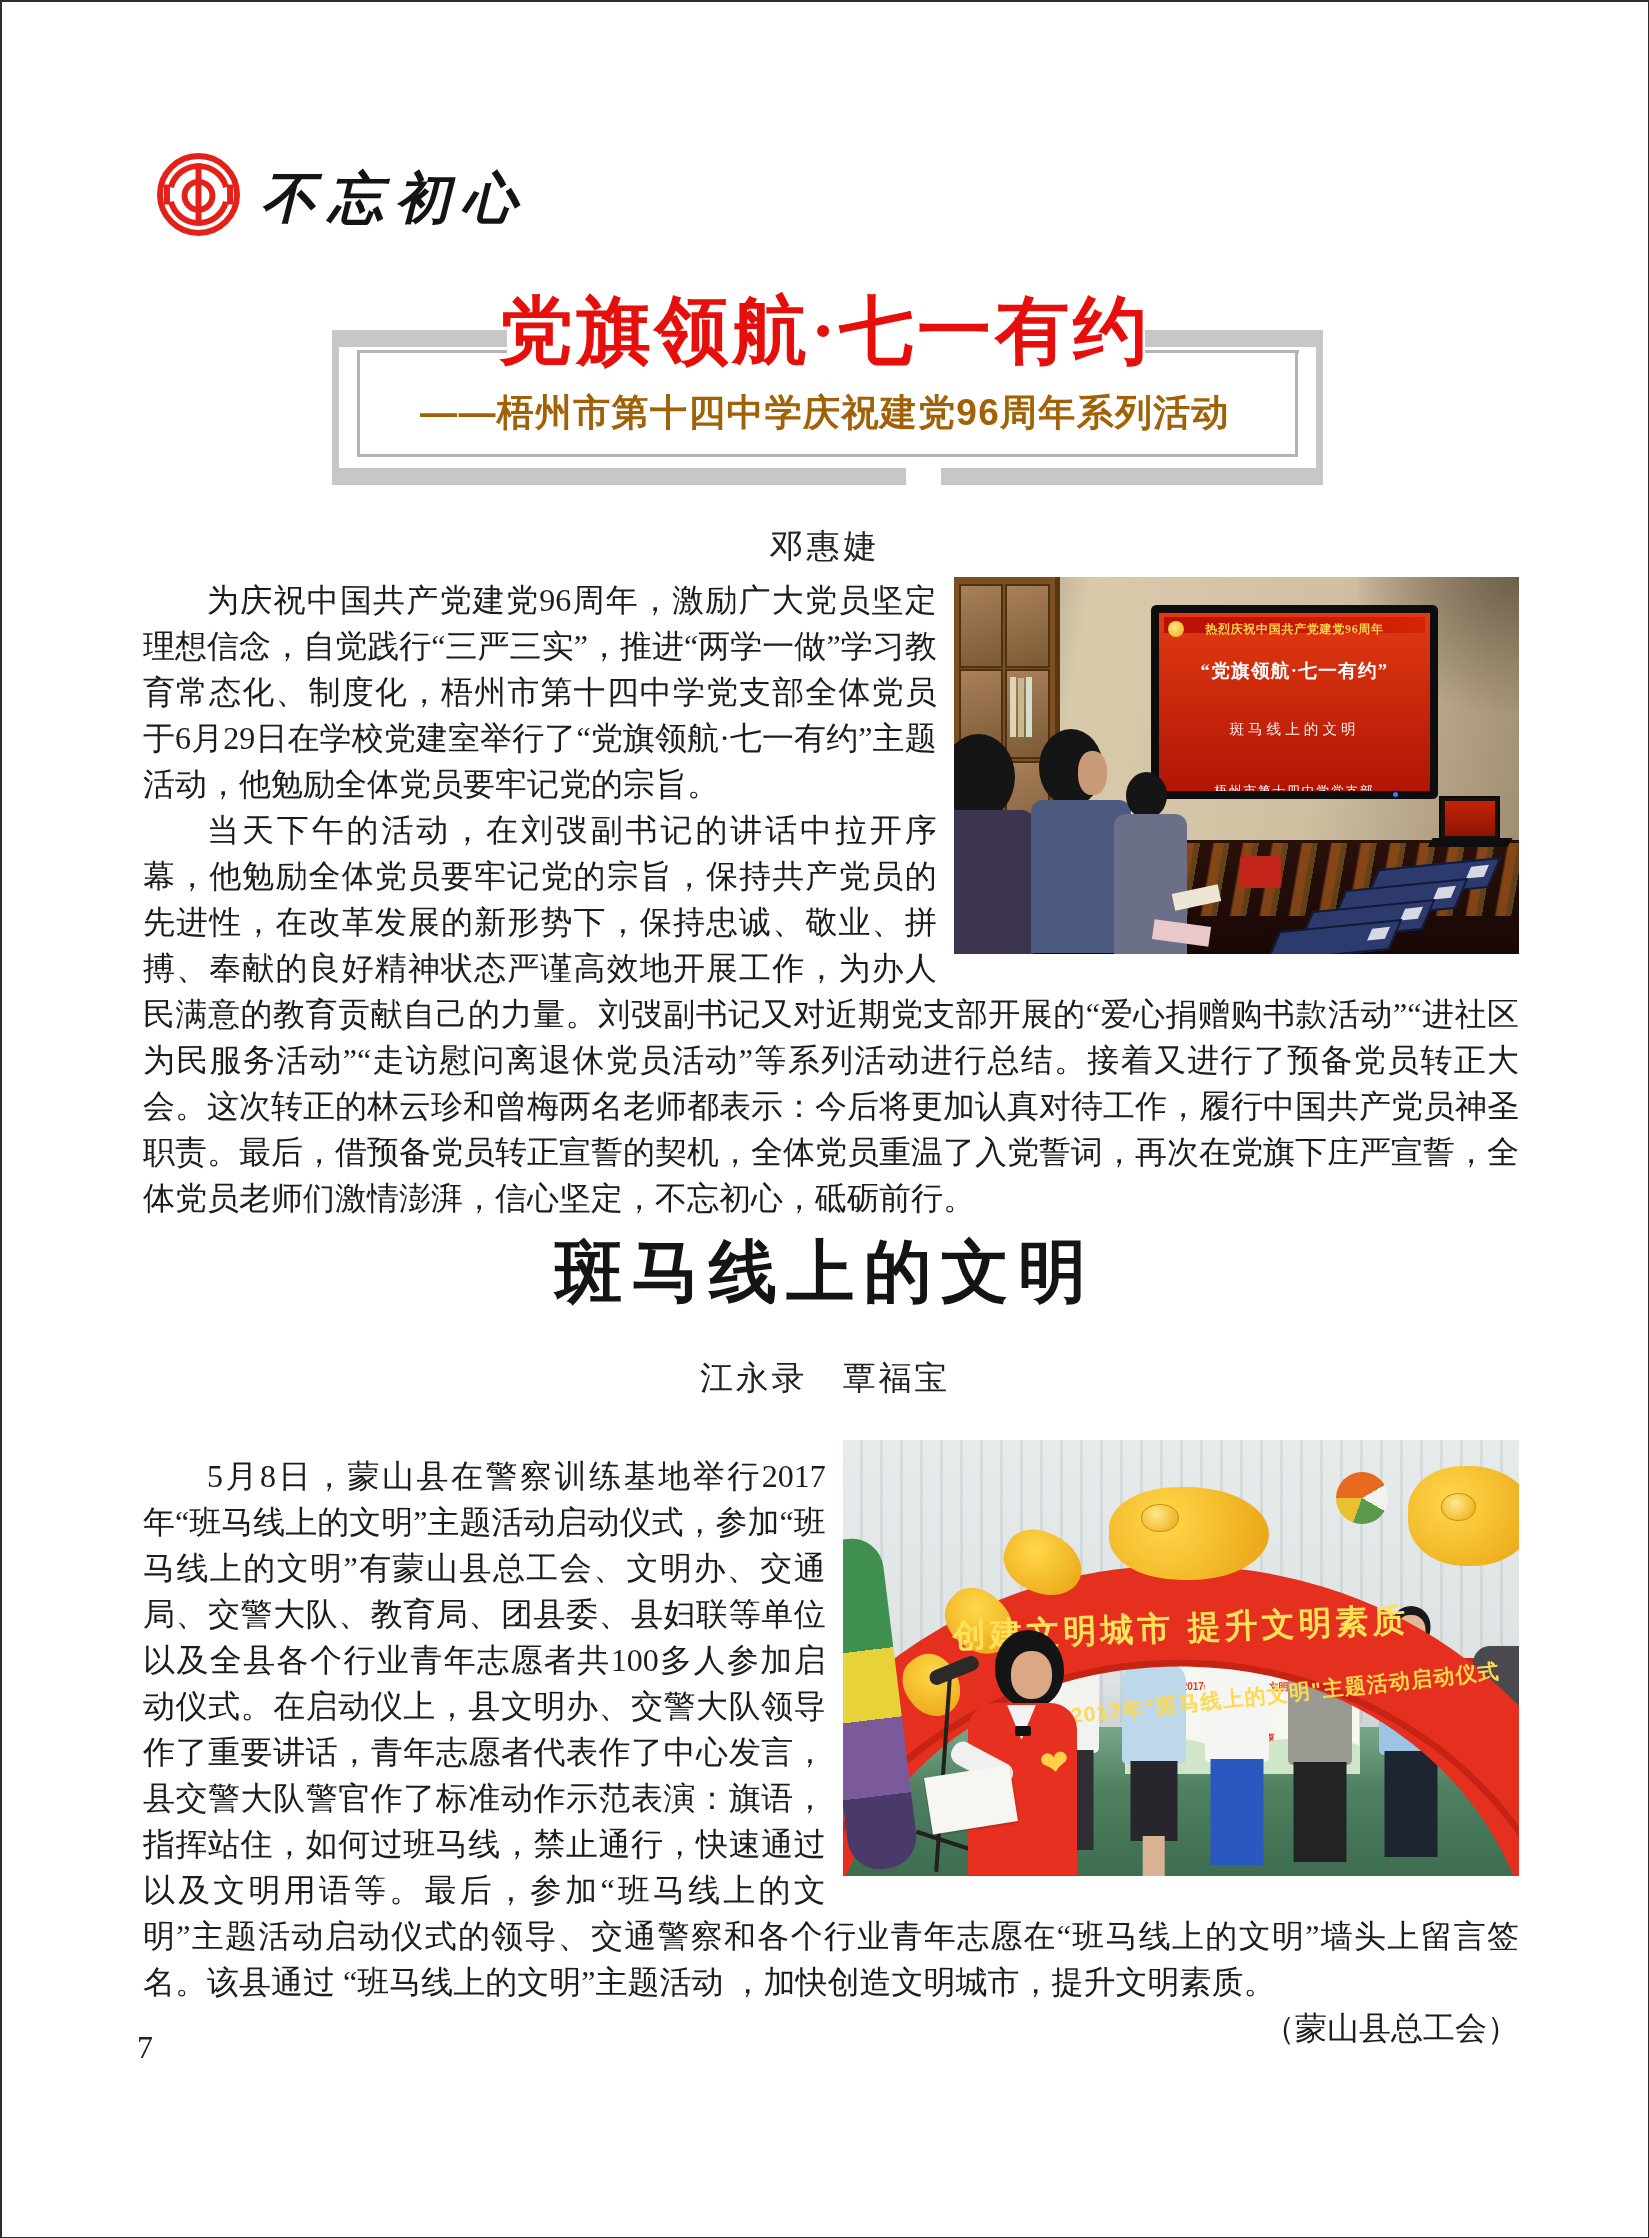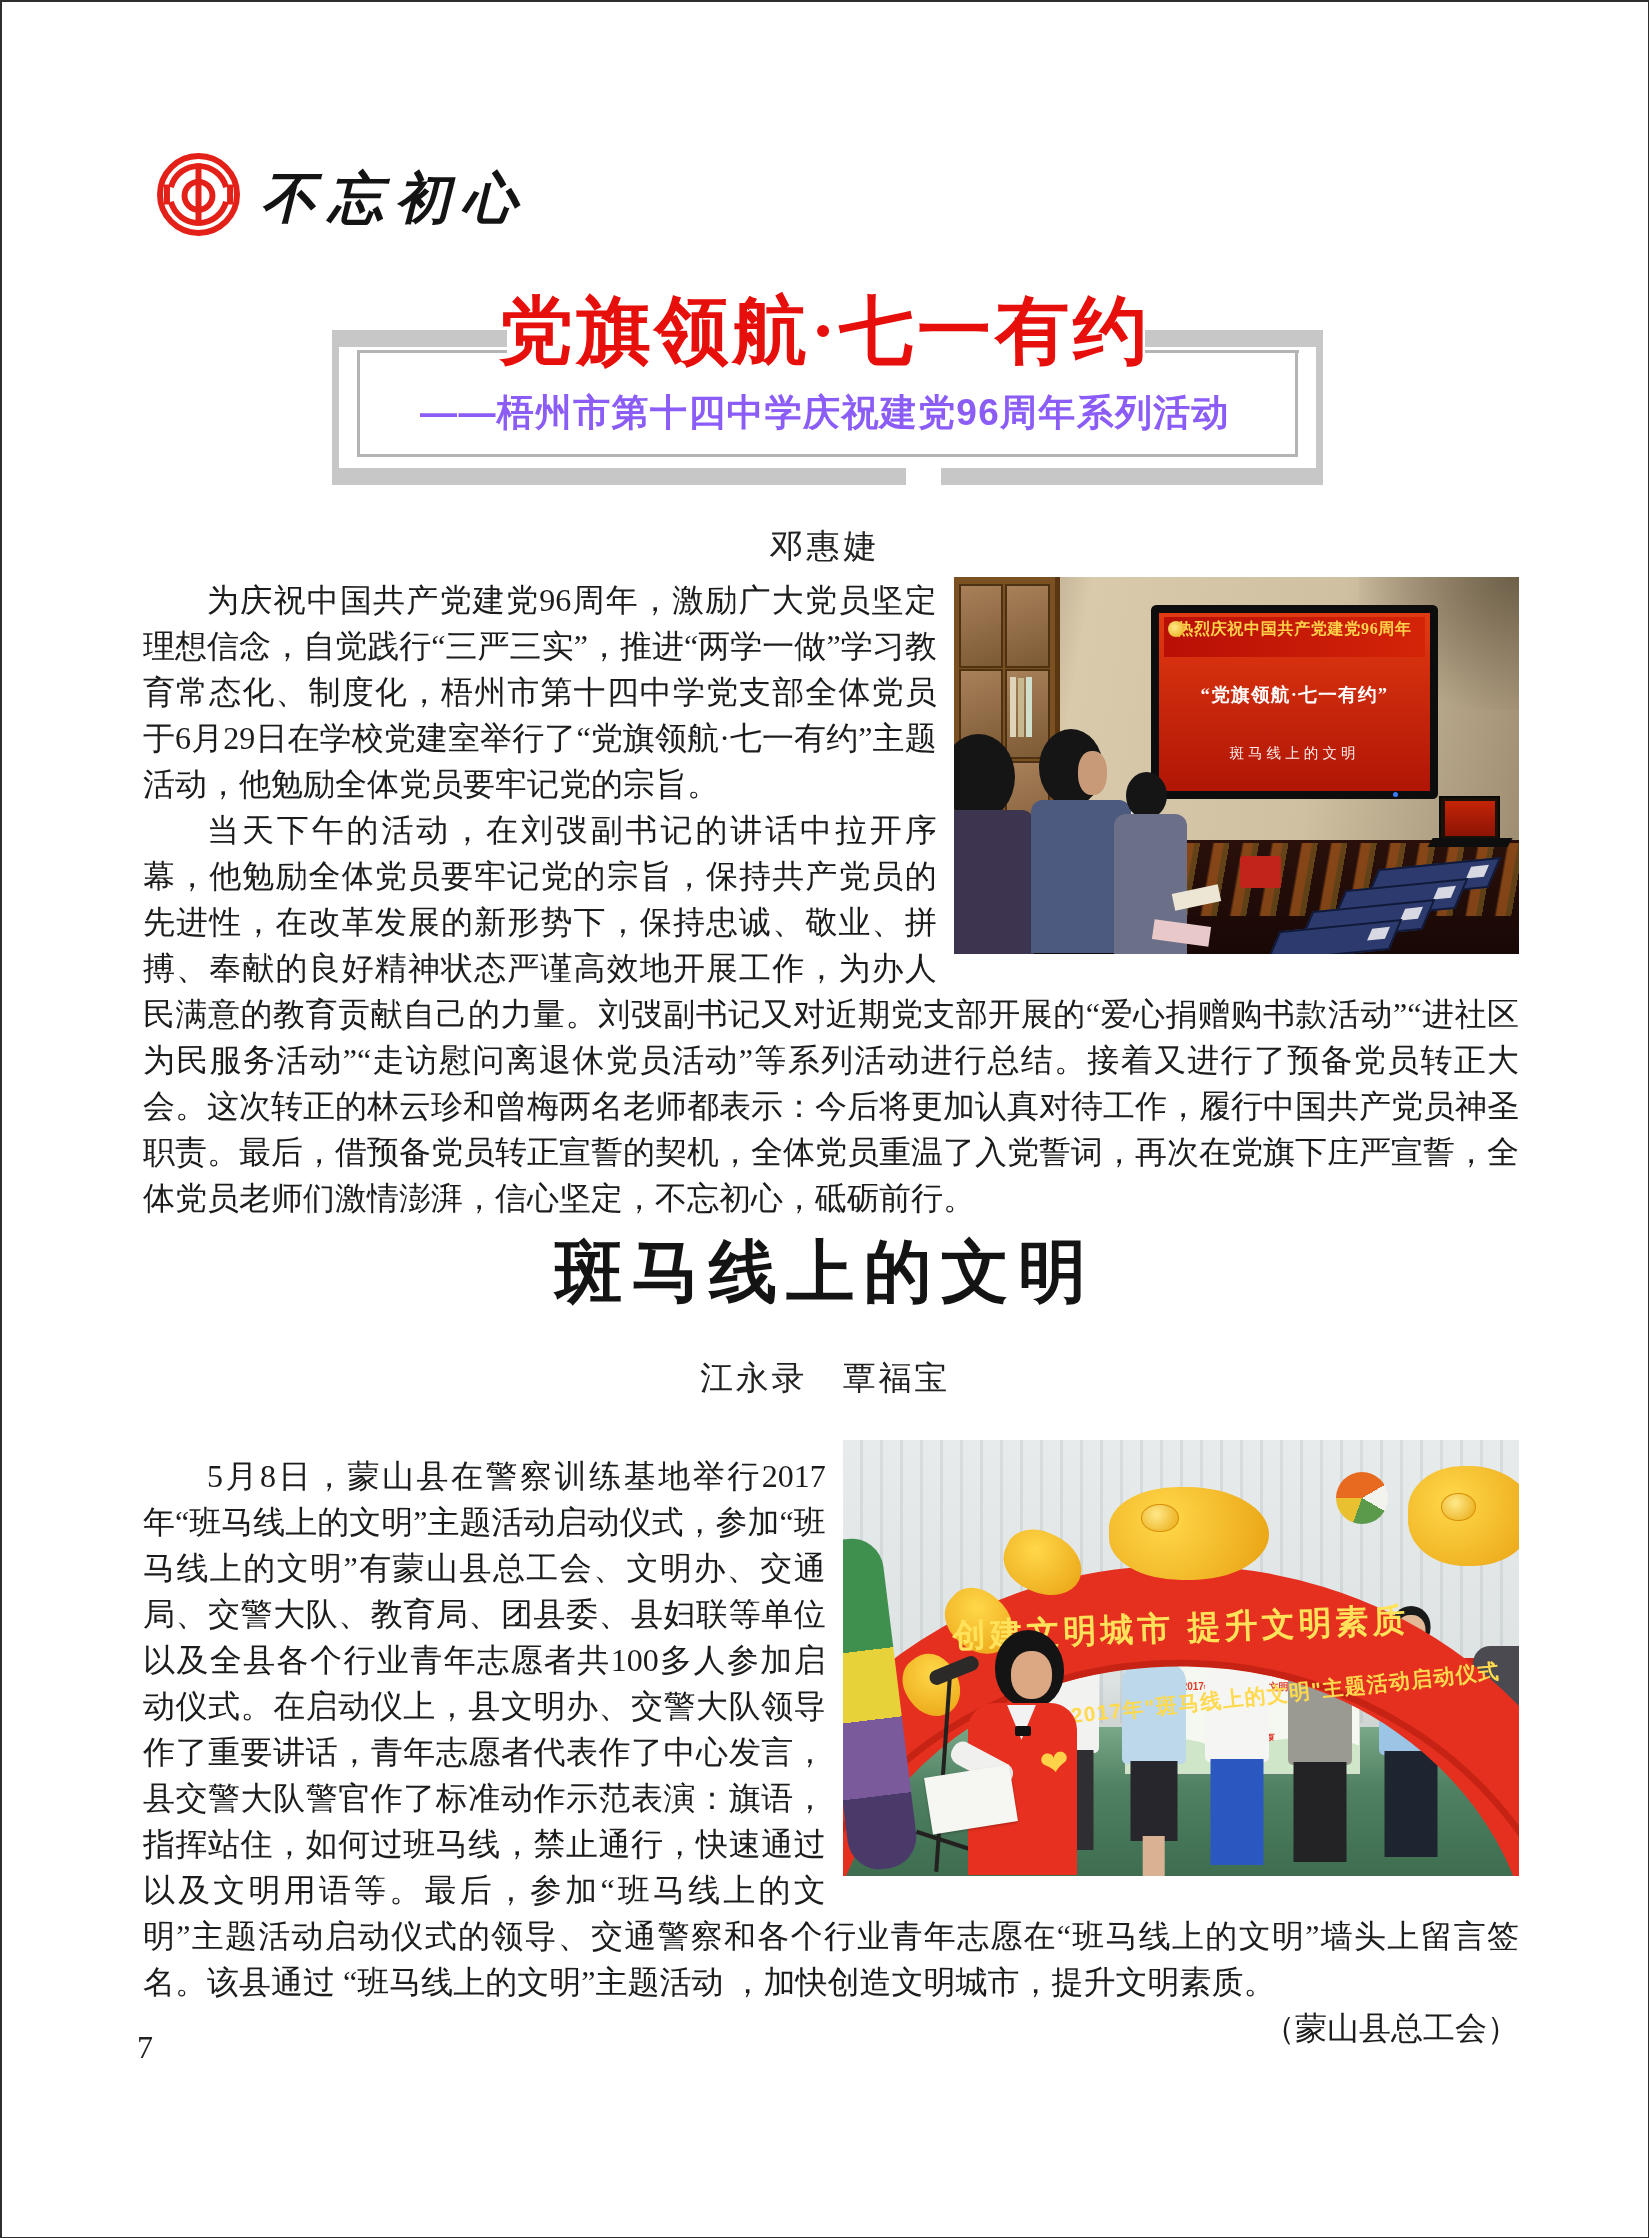--- a/index.html
+++ b/index.html
@@ -11,21 +11,21 @@
   
   .brand-text{position:absolute;left:261px;top:162px;font-size:55px;font-weight:bold;font-style:italic;
               letter-spacing:12px;color:#141414;font-family:"DejaVu Serif","Liberation Serif",serif;}
 
   
   .bar{position:absolute;background:#c7c7c7;}
   .thinline{position:absolute;background:#b4b4b4;}
   .main-title{position:absolute;left:0;right:0;top:291px;text-align:center;
               font-size:74px;font-weight:bold;color:#e60f0c;letter-spacing:4px;line-height:1.1;}
   .sub-title{position:absolute;left:0;right:0;top:388px;text-align:center;
-             font-size:37px;font-weight:900;color:#8b5cf6;letter-spacing:1.3px;
+             font-size:37px;font-weight:900;color:#a16207;letter-spacing:1.3px;
              font-family:"Liberation Sans","DejaVu Sans",sans-serif;}
   .author1{position:absolute;left:0;right:0;top:524px;text-align:center;font-size:33px;color:#222;letter-spacing:4px;}
 
   
   .body-text{position:absolute;left:143px;width:1376px;font-size:32px;line-height:46px;
              text-align:justify;color:#1c1c1c;}
   .body-text p{margin:0;text-indent:64px;}
   .attr-line{ text-align:right; }
   .attr1{margin-top:-46px;}
   .photo-frame{float:right;position:relative;overflow:hidden;background:#888;}
@@ -39,22 +39,22 @@
   .page-number{position:absolute;left:137px;top:2029px;font-size:32px;color:#222;}
 
   
   .p1-wall{position:absolute;inset:0;background:linear-gradient(100deg,#8a795f 0%,#d9caac 22%,#cfc0a2 62%,#9c8a6e 100%);}
   .p1-wall-shade{position:absolute;right:0;top:0;width:160px;height:133px;background:radial-gradient(at top right,#6e5f49,transparent 75%);}
   .p1-bookcase{position:absolute;left:0;top:0;width:101px;height:286px;background:#7c5122;border-right:5.3px solid #5a3712;}
   .p1-cell{position:absolute;background:linear-gradient(160deg,#a8805a,#7c5a34);border:2.7px solid #4e3012;}
   .p1-book{position:absolute;width:6px;background:#ddd4ba;}
   .p1-tv{position:absolute;left:197px;top:28px;width:287px;height:194px;background:#0d0d0d;border-radius:5.3px;padding:8px;box-sizing:border-box;}
   .p1-screen{position:relative;width:100%;height:100%;background:linear-gradient(180deg,#e23a12,#b01505);overflow:hidden;text-align:center;}
-  .p1-screen-banner{position:relative;margin:4px 5.3px 0 5.3px;height:40px;line-height:24px;background:linear-gradient(90deg,#b80f06,#d42408);
-                    color:#ffd34a;font-size:16px;font-weight:bold;letter-spacing:0.7px;white-space:nowrap;}
+  .p1-screen-banner{position:relative;margin:4px 5.3px 0 5.3px;height:16px;line-height:24px;background:linear-gradient(90deg,#b80f06,#d42408);
+                    color:#ffd34a;font-size:12px;font-weight:bold;letter-spacing:0.7px;white-space:nowrap;}
   .p1-emblem{position:absolute;left:4px;top:4px;width:16px;height:16px;border-radius:50%;
              background:radial-gradient(circle at 40% 40%,#ffe98a,#e8a70c);}
   .p1-screen-title{margin-top:14.6px;color:#fff;font-size:18.6px;font-weight:bold;letter-spacing:1.3px;}
   .p1-screen-sub{margin-top:12px;color:#ffefef;font-size:14.6px;letter-spacing:4px;}
   .p1-screen-org{margin-top:16px;color:#fff;font-size:12.6px;letter-spacing:2px;}
   .p1-led{position:absolute;bottom:2px;right:40px;width:5.3px;height:5.3px;border-radius:50%;background:#3a7bff;}
   .p1-outlet{position:absolute;width:14.6px;height:12px;background:#efeadb;border:0.7px solid #b8ad92;}
   .p1-table{position:absolute;left:0;right:0;top:263px;bottom:0;background:linear-gradient(180deg,#2a100b,#180806);}
   .p1-gloss{position:absolute;left:40px;right:0;top:266px;height:73px;opacity:.8;
             background:repeating-linear-gradient(100deg,rgba(255,130,30,0) 0 12px,rgba(255,140,40,.55) 14.6px 22.6px,rgba(255,200,60,.35) 24px 29px);}

